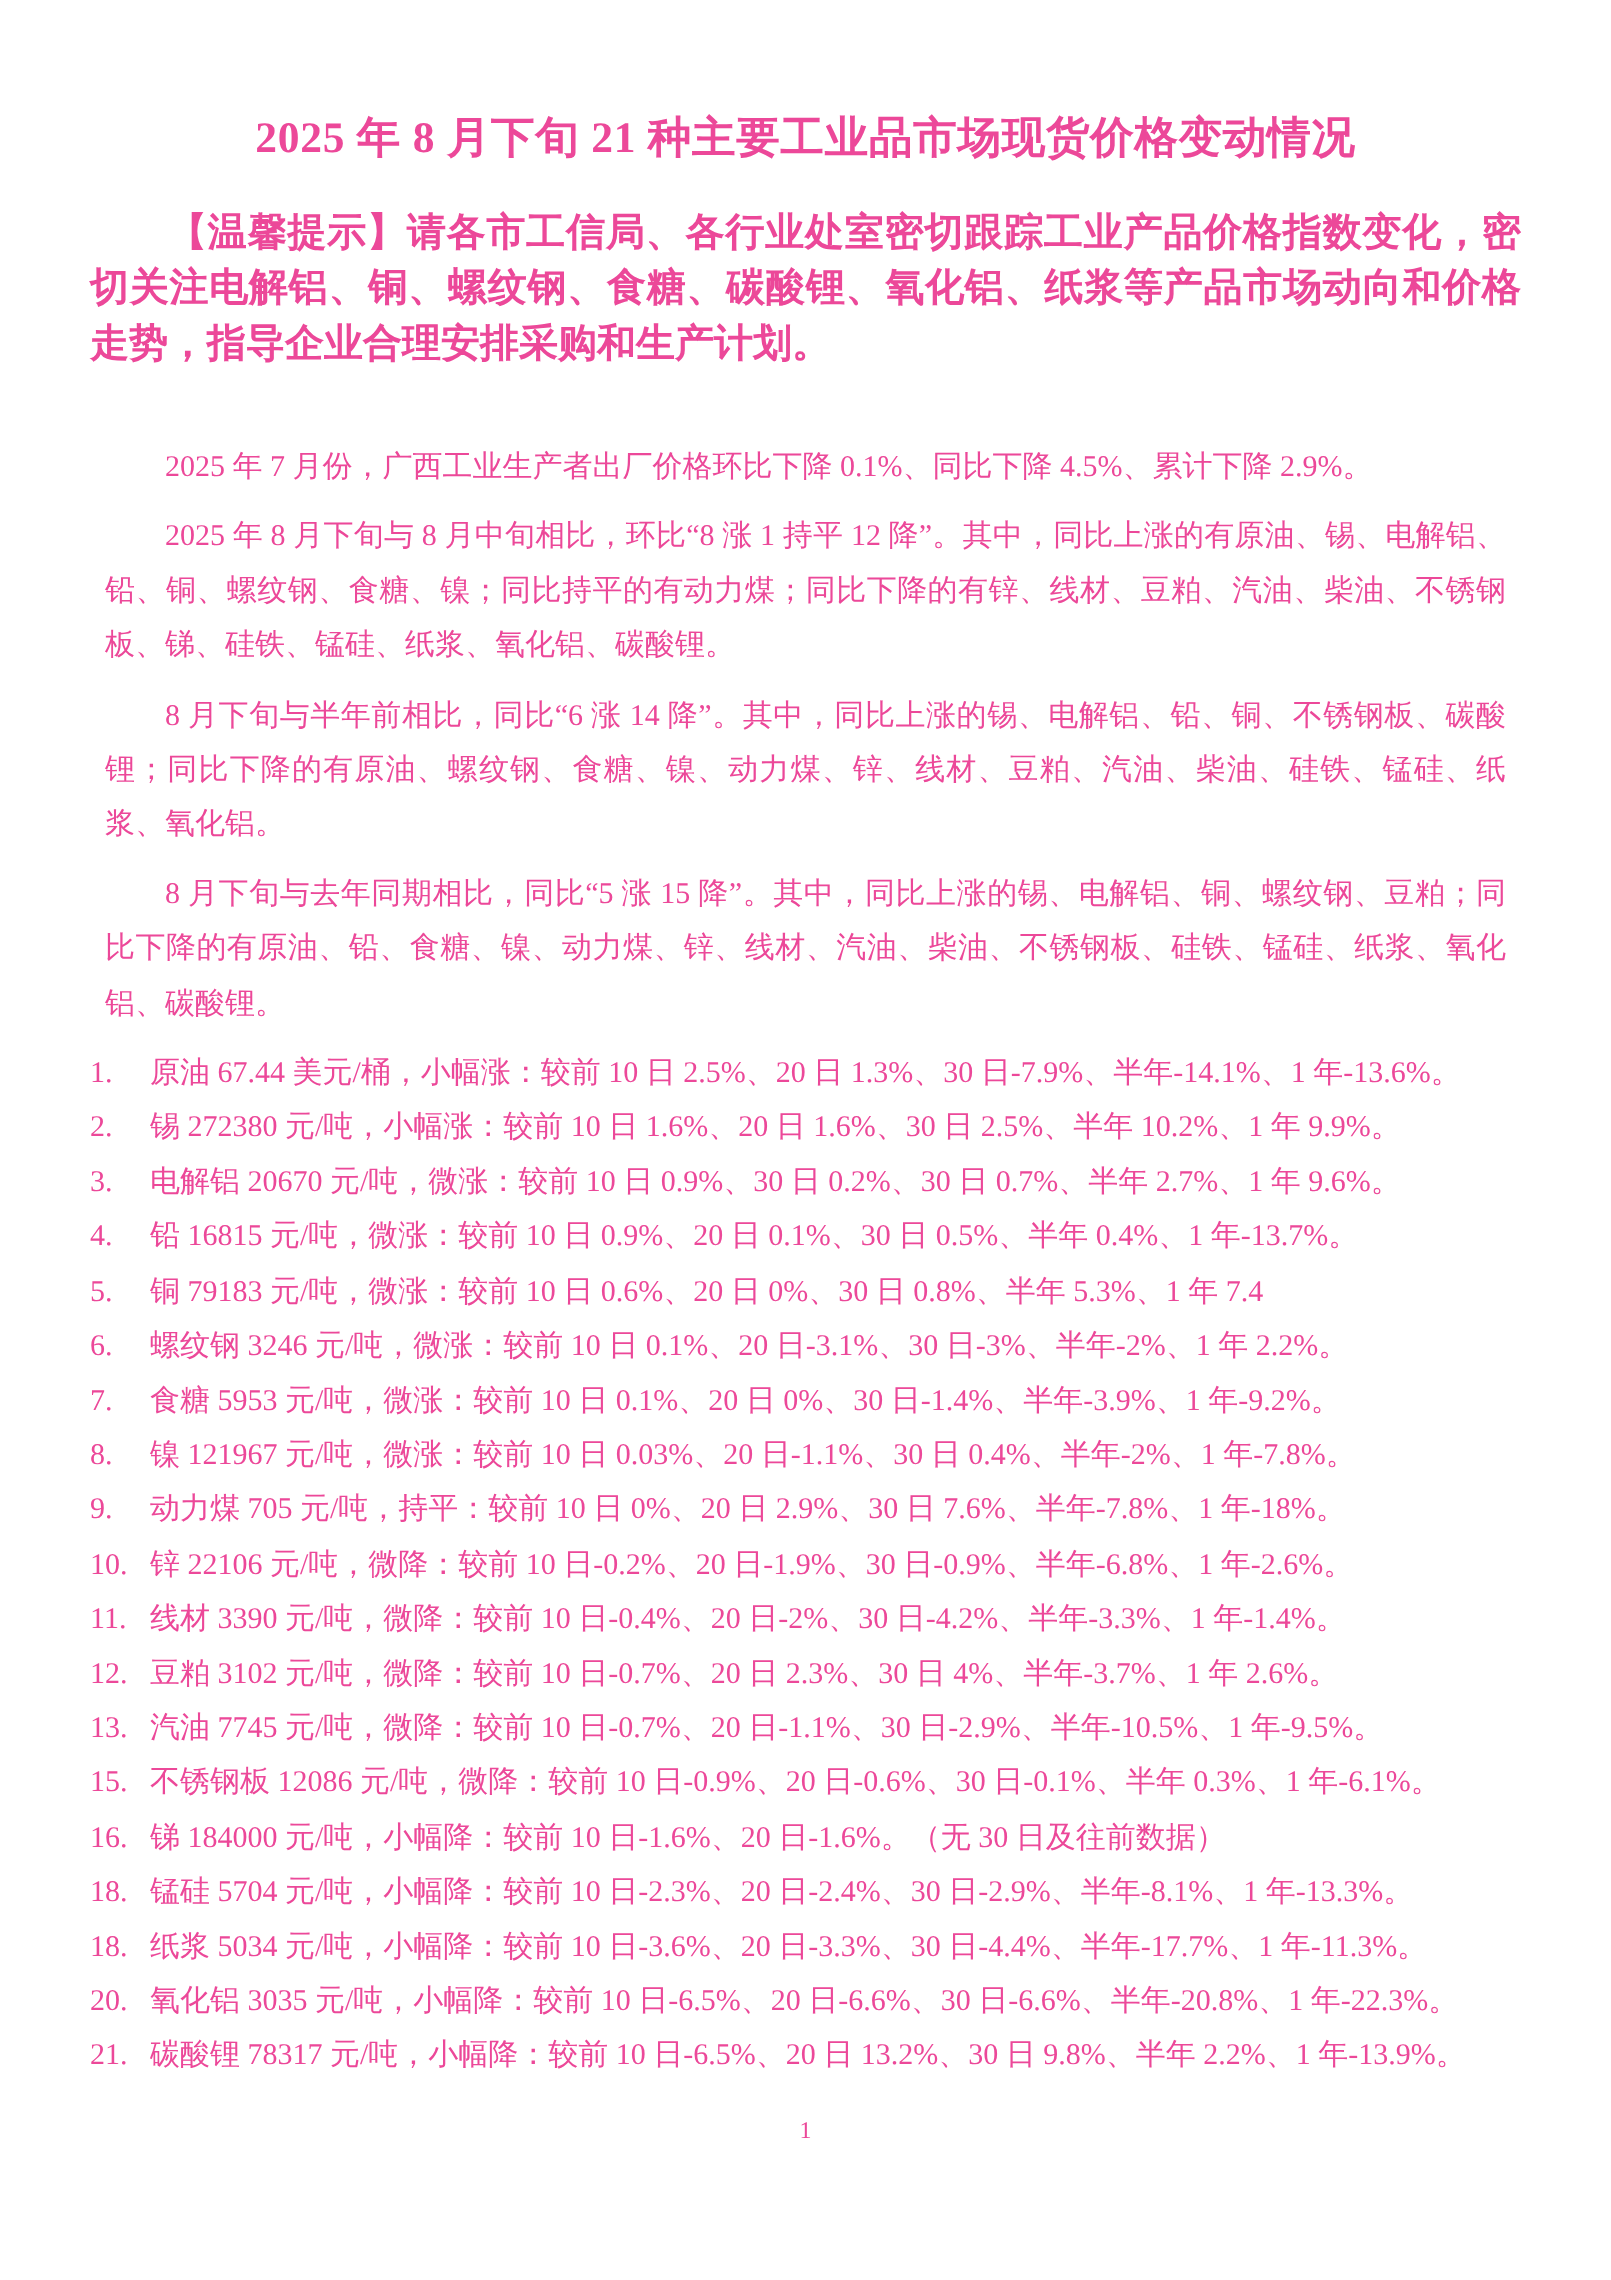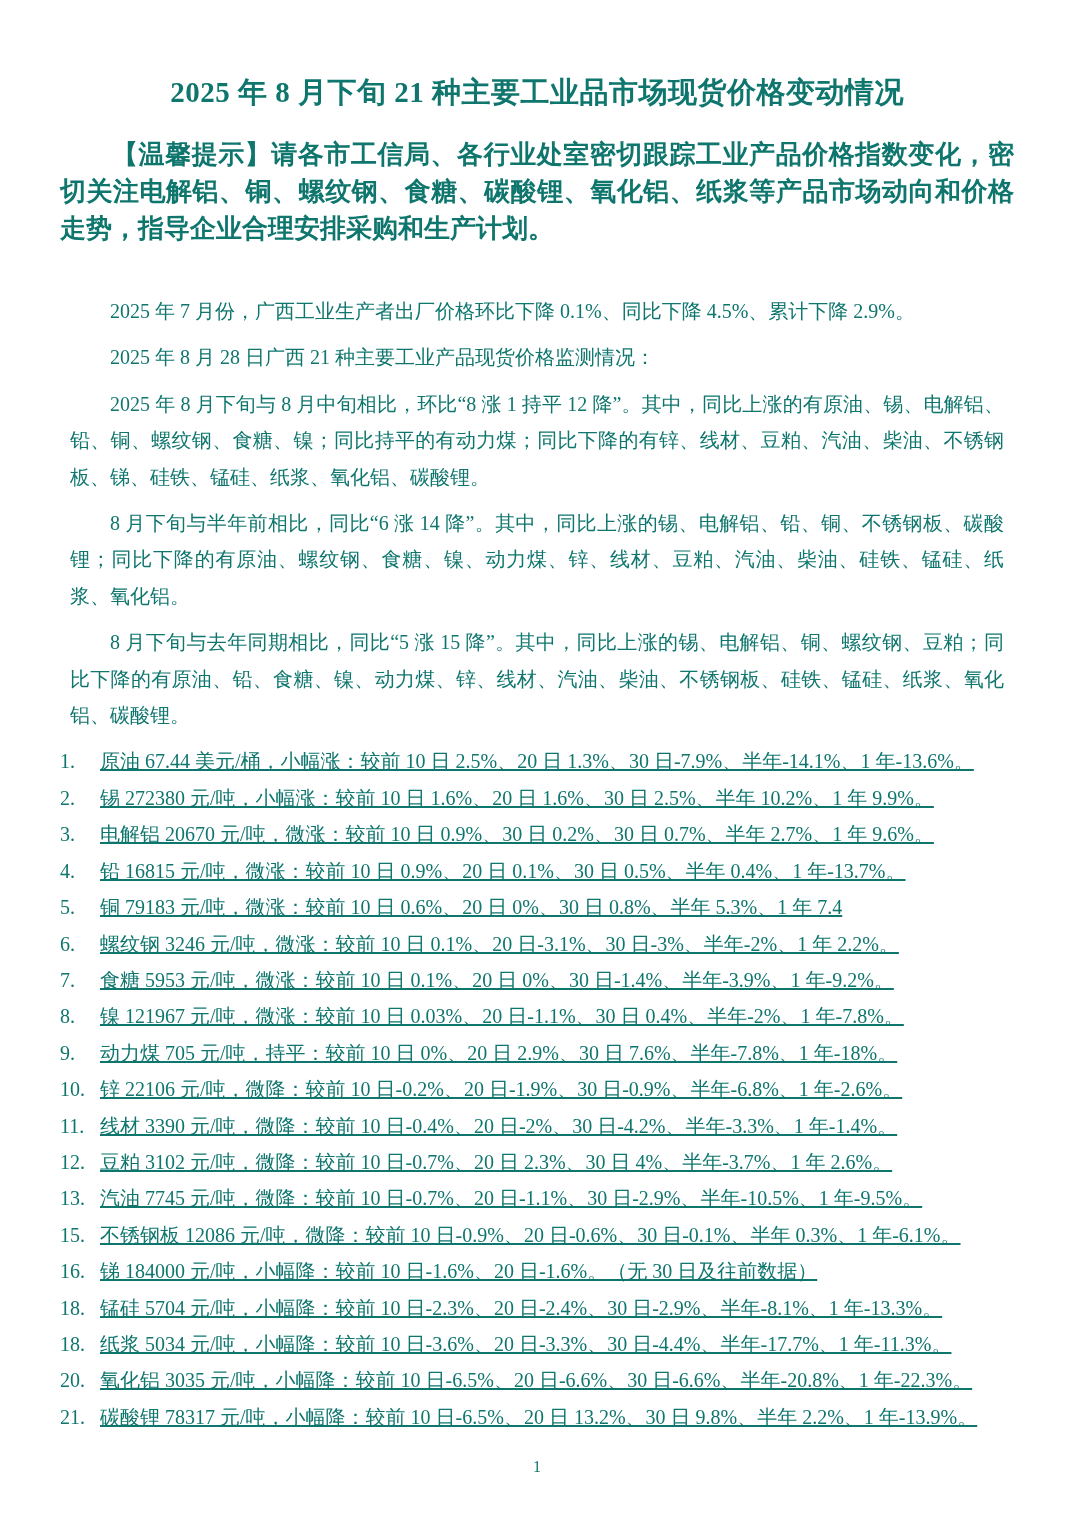--- a/index.html
+++ b/index.html
@@ -7,21 +7,21 @@
     padding: 0;
     background: #ffffff;
   }
   .page {
     position: relative;
     width: 1074px;
     height: 1520px;
     box-sizing: border-box;
     padding: 72px 60px 0 60px;
     background: #ffffff;
-    color: #0f766e;
+    color: #ec4899;
     font-family: "Liberation Serif", "DejaVu Serif", serif;
     overflow: hidden;
   }
   .doc-title {
     font-size: 29px;
     font-weight: bold;
     text-align: center;
     margin: 0 0 24px 0;
     line-height: 40px;
     letter-spacing: 0.5px;
@@ -54,41 +54,39 @@
     font-size: 20px;
     line-height: 36.4px;
   }
   .item .num {
     flex: 0 0 40px;
     width: 40px;
   }
   .item .text {
     flex: 1;
     text-align: justify;
-    text-decoration: underline;
   }
   .footer {
     text-align: center;
     font-size: 16px;
     line-height: 20px;
     margin-top: 22px;
   }
 </style>
 </head>
 <body>
 
 <div class="page">
 
   <h1 class="doc-title">2025 年 8 月下旬 21 种主要工业品市场现货价格变动情况</h1>
 
   <p class="notice">【温馨提示】请各市工信局、各行业处室密切跟踪工业产品价格指数变化，密切关注电解铝、铜、螺纹钢、食糖、碳酸锂、氧化铝、纸浆等产品市场动向和价格走势，指导企业合理安排采购和生产计划。</p>
 
   <div class="body-text">
     <p class="para">2025 年 7 月份，广西工业生产者出厂价格环比下降 0.1%、同比下降 4.5%、累计下降 2.9%。</p>
-    <p class="para">2025 年 8 月 28 日广西 21 种主要工业产品现货价格监测情况：</p>
     <p class="para">2025 年 8 月下旬与 8 月中旬相比，环比“8 涨 1 持平 12 降”。其中，同比上涨的有原油、锡、电解铝、铅、铜、螺纹钢、食糖、镍；同比持平的有动力煤；同比下降的有锌、线材、豆粕、汽油、柴油、不锈钢板、锑、硅铁、锰硅、纸浆、氧化铝、碳酸锂。</p>
     <p class="para">8 月下旬与半年前相比，同比“6 涨 14 降”。其中，同比上涨的锡、电解铝、铅、铜、不锈钢板、碳酸锂；同比下降的有原油、螺纹钢、食糖、镍、动力煤、锌、线材、豆粕、汽油、柴油、硅铁、锰硅、纸浆、氧化铝。</p>
     <p class="para">8 月下旬与去年同期相比，同比“5 涨 15 降”。其中，同比上涨的锡、电解铝、铜、螺纹钢、豆粕；同比下降的有原油、铅、食糖、镍、动力煤、锌、线材、汽油、柴油、不锈钢板、硅铁、锰硅、纸浆、氧化铝、碳酸锂。</p>
 
     <div class="items">
       <div class="item">
           <span class="num">1.</span>
           <span class="text">原油 67.44 美元/桶，小幅涨：较前 10 日 2.5%、20 日 1.3%、30 日-7.9%、半年-14.1%、1 年-13.6%。</span>
         </div>
       <div class="item">

